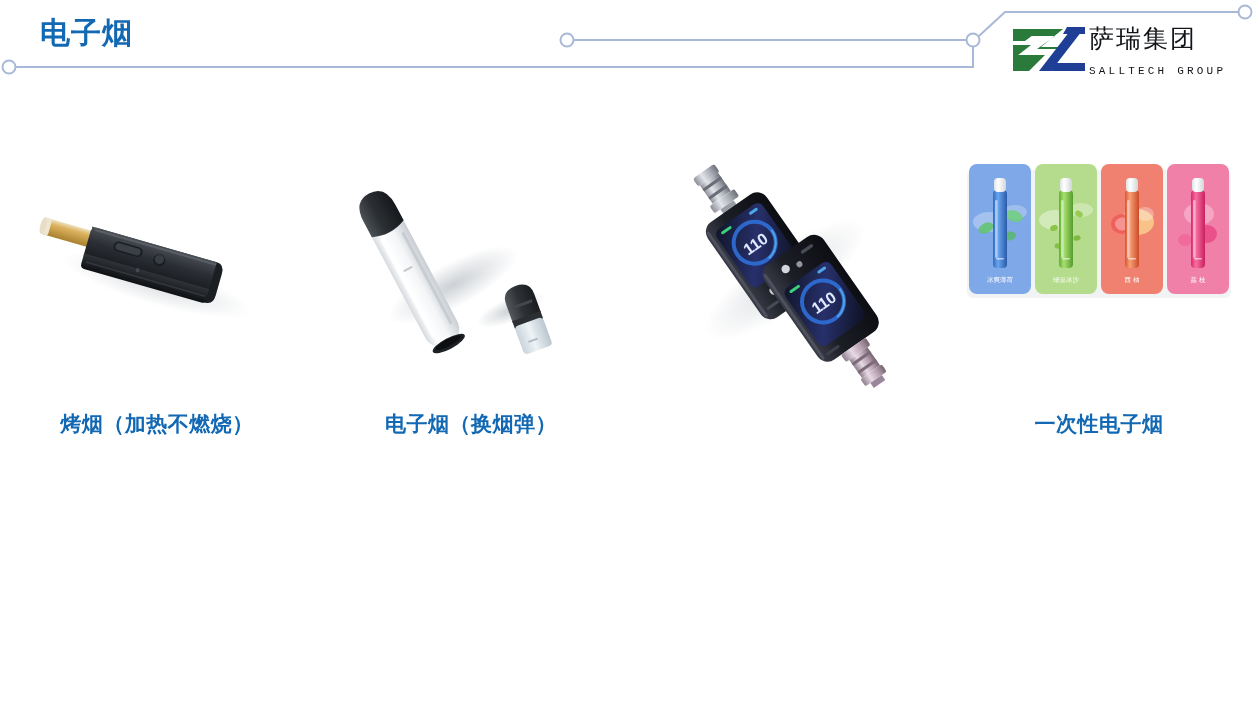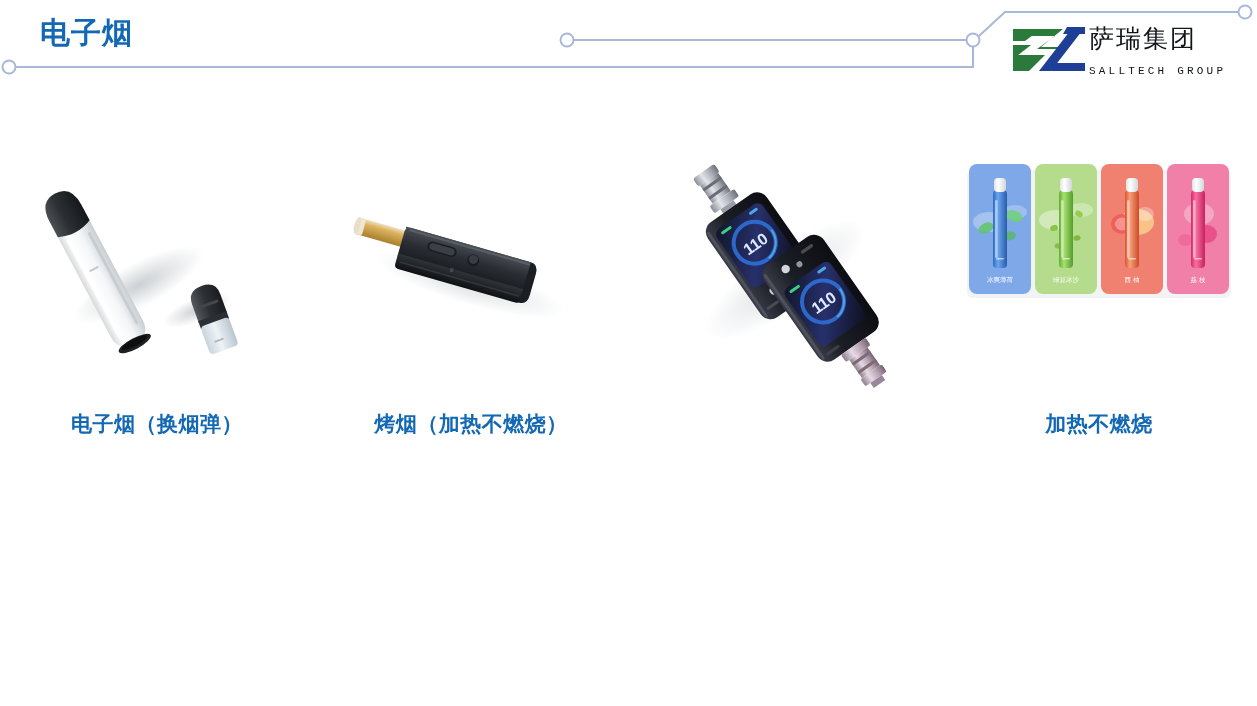--- a/index.html
+++ b/index.html
@@ -154,81 +154,20 @@
     </div>
   </div>
 </div>
 
 <div class="products">
 
   <div class="product">
     <div class="product-image">
       <svg class="prod-svg" viewBox="0 0 280 250">
         <defs>
-          <linearGradient id="penBody" x1="0" y1="0" x2="1" y2="0">
-            <stop offset="0%" stop-color="#d6dadd"></stop>
-            <stop offset="25%" stop-color="#ffffff"></stop>
-            <stop offset="60%" stop-color="#f3f5f7"></stop>
-            <stop offset="100%" stop-color="#c9ced3"></stop>
-          </linearGradient>
-          <linearGradient id="penCap" x1="0" y1="0" x2="1" y2="0">
-            <stop offset="0%" stop-color="#4b5055"></stop>
-            <stop offset="40%" stop-color="#2c3034"></stop>
-            <stop offset="100%" stop-color="#16181b"></stop>
-          </linearGradient>
-          <linearGradient id="podCap" x1="0" y1="0" x2="1" y2="0">
-            <stop offset="0%" stop-color="#55595e"></stop>
-            <stop offset="45%" stop-color="#2e3236"></stop>
-            <stop offset="100%" stop-color="#1a1c1f"></stop>
-          </linearGradient>
-          <linearGradient id="podBase" x1="0" y1="0" x2="1" y2="0">
-            <stop offset="0%" stop-color="#c8d4dc"></stop>
-            <stop offset="45%" stop-color="#eef3f6"></stop>
-            <stop offset="100%" stop-color="#b9c6cf"></stop>
-          </linearGradient>
-          <radialGradient id="shadow1" cx="50%" cy="50%" r="50%">
-            <stop offset="0%" stop-color="#9aa2aa" stop-opacity="0.5"></stop>
-            <stop offset="100%" stop-color="#9aa2aa" stop-opacity="0"></stop>
-          </radialGradient>
-        </defs>
-
-        <ellipse cx="122" cy="135" rx="72" ry="22" fill="url(#shadow1)" transform="rotate(-28 122 135)"></ellipse>
-        <ellipse cx="180" cy="160" rx="36" ry="12" fill="url(#shadow1)" transform="rotate(-22 180 160)"></ellipse>
-
-        <g transform="rotate(-28 96 110)">
-          <rect x="58" y="28" width="36" height="168" rx="18" fill="url(#penBody)"></rect>
-          <path d="M 58 46 q 18 -20 36 0 l 0 -8 q -18 -20 -36 0 z" fill="#ffffff" opacity="0"></path>
-
-          <path d="M 58 46 q 0 -22 18 -22 q 18 0 18 22 l 0 18 q -18 8 -36 0 z" fill="url(#penCap)"></path>
-
-          <ellipse cx="76" cy="194" rx="18" ry="5.5" fill="#1d2125"></ellipse>
-          <ellipse cx="76" cy="193" rx="14" ry="3.6" fill="#0c0e10"></ellipse>
-
-          <rect x="64" y="70" width="4" height="112" rx="2" fill="#ffffff" opacity="0.85"></rect>
-          <rect x="86" y="74" width="3" height="104" rx="1.5" fill="#b9c0c6" opacity="0.6"></rect>
-
-          <rect x="70" y="108" width="10" height="2" rx="1" fill="#b6bcc2" opacity="0.8"></rect>
-        </g>
-
-        <g transform="rotate(-20 196 168)">
-          <path d="M 181 148 q 0 -14 15 -14 q 15 0 15 14 l 0 20 l -30 0 z" fill="url(#podCap)"></path>
-          <rect x="181" y="166" width="30" height="8" fill="#2b2f33"></rect>
-          <rect x="181" y="172" width="30" height="30" rx="4" fill="url(#podBase)"></rect>
-          <rect x="185" y="152" width="22" height="3" rx="1.5" fill="#44484c"></rect>
-          <rect x="189" y="190" width="10" height="2" rx="1" fill="#9fadb8" opacity="0.8"></rect>
-        </g>
-      </svg>
-    </div>
-    <div class="product-label">电子烟（换烟弹）</div>
-  </div>
-
-  <div class="product">
-    <div class="product-image">
-      <svg class="prod-svg" viewBox="0 0 280 250">
-        <defs>
           <linearGradient id="hnbTop" x1="0" y1="0" x2="0" y2="1">
             <stop offset="0%" stop-color="#4a4e55"></stop>
             <stop offset="45%" stop-color="#2a2d33"></stop>
             <stop offset="100%" stop-color="#17191d"></stop>
           </linearGradient>
           <linearGradient id="hnbSide" x1="0" y1="0" x2="0" y2="1">
             <stop offset="0%" stop-color="#303439"></stop>
             <stop offset="100%" stop-color="#0e1013"></stop>
           </linearGradient>
           <linearGradient id="stick" x1="0" y1="0" x2="0" y2="1">
@@ -263,20 +202,81 @@
 
           <circle cx="122" cy="126" r="3.4" fill="#24282d"></circle>
           <circle cx="122" cy="125.5" r="2.2" fill="#43484f"></circle>
 
           <rect x="70" y="97.5" width="126" height="2" rx="1" fill="#6b7178" opacity="0.55"></rect>
           <rect x="70" y="131" width="124" height="1.6" rx="0.8" fill="#555b62" opacity="0.4"></rect>
         </g>
       </svg>
     </div>
     <div class="product-label">烤烟（加热不燃烧）</div>
+  </div>
+
+  <div class="product">
+    <div class="product-image">
+      <svg class="prod-svg" viewBox="0 0 280 250">
+        <defs>
+          <linearGradient id="penBody" x1="0" y1="0" x2="1" y2="0">
+            <stop offset="0%" stop-color="#d6dadd"></stop>
+            <stop offset="25%" stop-color="#ffffff"></stop>
+            <stop offset="60%" stop-color="#f3f5f7"></stop>
+            <stop offset="100%" stop-color="#c9ced3"></stop>
+          </linearGradient>
+          <linearGradient id="penCap" x1="0" y1="0" x2="1" y2="0">
+            <stop offset="0%" stop-color="#4b5055"></stop>
+            <stop offset="40%" stop-color="#2c3034"></stop>
+            <stop offset="100%" stop-color="#16181b"></stop>
+          </linearGradient>
+          <linearGradient id="podCap" x1="0" y1="0" x2="1" y2="0">
+            <stop offset="0%" stop-color="#55595e"></stop>
+            <stop offset="45%" stop-color="#2e3236"></stop>
+            <stop offset="100%" stop-color="#1a1c1f"></stop>
+          </linearGradient>
+          <linearGradient id="podBase" x1="0" y1="0" x2="1" y2="0">
+            <stop offset="0%" stop-color="#c8d4dc"></stop>
+            <stop offset="45%" stop-color="#eef3f6"></stop>
+            <stop offset="100%" stop-color="#b9c6cf"></stop>
+          </linearGradient>
+          <radialGradient id="shadow1" cx="50%" cy="50%" r="50%">
+            <stop offset="0%" stop-color="#9aa2aa" stop-opacity="0.5"></stop>
+            <stop offset="100%" stop-color="#9aa2aa" stop-opacity="0"></stop>
+          </radialGradient>
+        </defs>
+
+        <ellipse cx="122" cy="135" rx="72" ry="22" fill="url(#shadow1)" transform="rotate(-28 122 135)"></ellipse>
+        <ellipse cx="180" cy="160" rx="36" ry="12" fill="url(#shadow1)" transform="rotate(-22 180 160)"></ellipse>
+
+        <g transform="rotate(-28 96 110)">
+          <rect x="58" y="28" width="36" height="168" rx="18" fill="url(#penBody)"></rect>
+          <path d="M 58 46 q 18 -20 36 0 l 0 -8 q -18 -20 -36 0 z" fill="#ffffff" opacity="0"></path>
+
+          <path d="M 58 46 q 0 -22 18 -22 q 18 0 18 22 l 0 18 q -18 8 -36 0 z" fill="url(#penCap)"></path>
+
+          <ellipse cx="76" cy="194" rx="18" ry="5.5" fill="#1d2125"></ellipse>
+          <ellipse cx="76" cy="193" rx="14" ry="3.6" fill="#0c0e10"></ellipse>
+
+          <rect x="64" y="70" width="4" height="112" rx="2" fill="#ffffff" opacity="0.85"></rect>
+          <rect x="86" y="74" width="3" height="104" rx="1.5" fill="#b9c0c6" opacity="0.6"></rect>
+
+          <rect x="70" y="108" width="10" height="2" rx="1" fill="#b6bcc2" opacity="0.8"></rect>
+        </g>
+
+        <g transform="rotate(-20 196 168)">
+          <path d="M 181 148 q 0 -14 15 -14 q 15 0 15 14 l 0 20 l -30 0 z" fill="url(#podCap)"></path>
+          <rect x="181" y="166" width="30" height="8" fill="#2b2f33"></rect>
+          <rect x="181" y="172" width="30" height="30" rx="4" fill="url(#podBase)"></rect>
+          <rect x="185" y="152" width="22" height="3" rx="1.5" fill="#44484c"></rect>
+          <rect x="189" y="190" width="10" height="2" rx="1" fill="#9fadb8" opacity="0.8"></rect>
+        </g>
+      </svg>
+    </div>
+    <div class="product-label">电子烟（换烟弹）</div>
   </div>
 
   <div class="product">
     <div class="product-image">
       <svg class="prod-svg" viewBox="0 0 280 250">
         <defs>
           <linearGradient id="modBody" x1="0" y1="0" x2="1" y2="0">
             <stop offset="0%" stop-color="#3a3d48"></stop>
             <stop offset="35%" stop-color="#1c1e26"></stop>
             <stop offset="100%" stop-color="#0d0e13"></stop>
@@ -451,16 +451,16 @@
           <ellipse cx="226" cy="90" rx="7" ry="6" fill="#f05c94" opacity="0.6"></ellipse>
 
           <rect x="232" y="40" width="14" height="78" rx="4" fill="url(#dev4)"></rect>
           <rect x="233" y="28" width="12" height="14" rx="4" fill="url(#capG)"></rect>
           <rect x="234" y="50" width="2.6" height="58" rx="1.3" fill="#ffffff" opacity="0.5"></rect>
           <rect x="235" y="108" width="8" height="1.6" rx="0.8" fill="#ffffff" opacity="0.6"></rect>
           <text x="239" y="132" font-family="Liberation Sans, sans-serif" font-size="6.5" fill="#ffffff" text-anchor="middle" opacity="0.95">荔 枝</text>
         </g>
       </svg>
     </div>
-    <div class="product-label">加热不燃烧</div>
+    <div class="product-label">一次性电子烟</div>
   </div>
 
 </div>
 
 </body></html>

